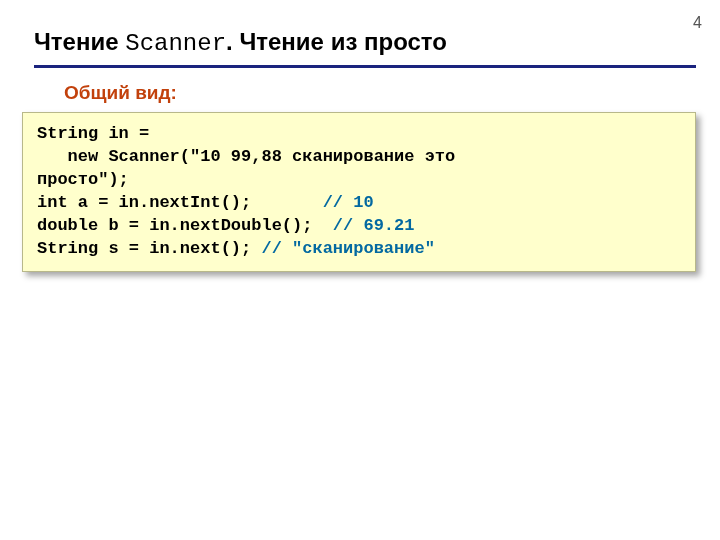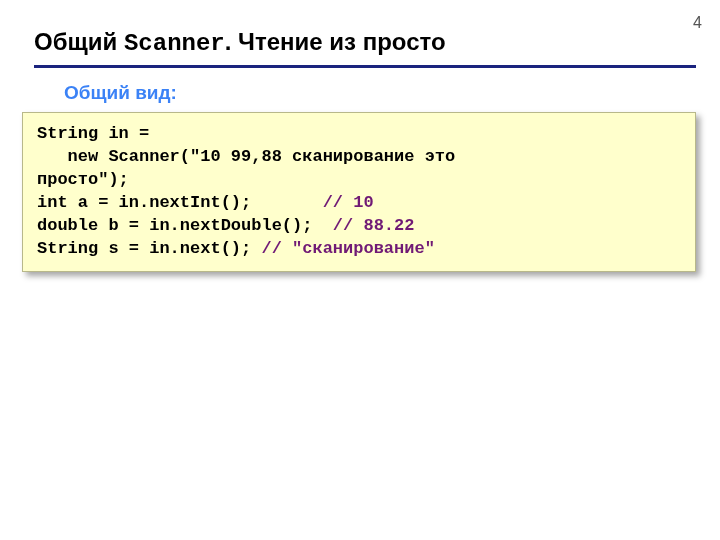--- a/index.html
+++ b/index.html
@@ -21,52 +21,52 @@
     .title {
       font-size: 24px;
       font-weight: bold;
       color: #000;
       padding-bottom: 8px;
       border-bottom: 3px solid #1a237e;
       margin-bottom: 14px;
     }
     .title .mono-word {
       font-family: "Courier New", Courier, monospace;
-      font-weight: bold;
+      font-weight: normal;
     }
     .subtitle {
-      color: #3b82f6;
+      color: #c2410c;
       font-size: 19px;
       font-weight: bold;
       margin-left: 30px;
       margin-bottom: 8px;
     }
     .code-block {
       background: #ffffcc;
       border: 1px solid #b8b88a;
       box-shadow: 4px 4px 6px rgba(0,0,0,0.35);
       padding: 10px 14px 10px 14px;
       font-family: "Courier New", Courier, monospace;
       font-size: 17px;
       font-weight: bold;
       color: #000;
       line-height: 1.35;
       margin-left: -12px;
       margin-right: 0;
       white-space: pre;
     }
-    .comment { color: #701a75; }
+    .comment { color: #0369a1; }
   </style>
 </head>
 <body>
 
 <div class="page-number">4</div>
 
-<h1 class="title"><span>Общий </span><span class="mono-word">Scanner</span><span>. Чтение из просто</span></h1>
+<h1 class="title"><span>Чтение </span><span class="mono-word">Scanner</span><span>. Чтение из просто</span></h1>
 
 <div class="subtitle">Общий вид:</div>
 
 <div class="code-block"><span>String in = </span>
 <span>   new Scanner("10 99,88 сканирование это</span>
 <span>просто");</span>
 <span>int a = in.nextInt();       </span><span class="comment">// 10</span>
-<span>double b = in.nextDouble();  </span><span class="comment">// 88.22</span>
+<span>double b = in.nextDouble();  </span><span class="comment">// 69.21</span>
 <span>String s = in.next(); </span><span class="comment">// "сканирование"</span></div>
 
 </body></html>

